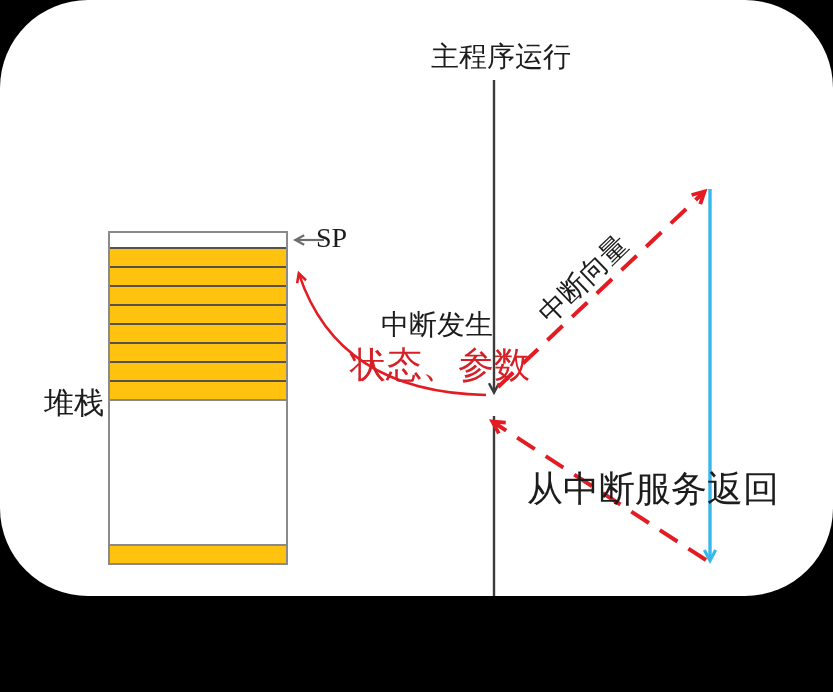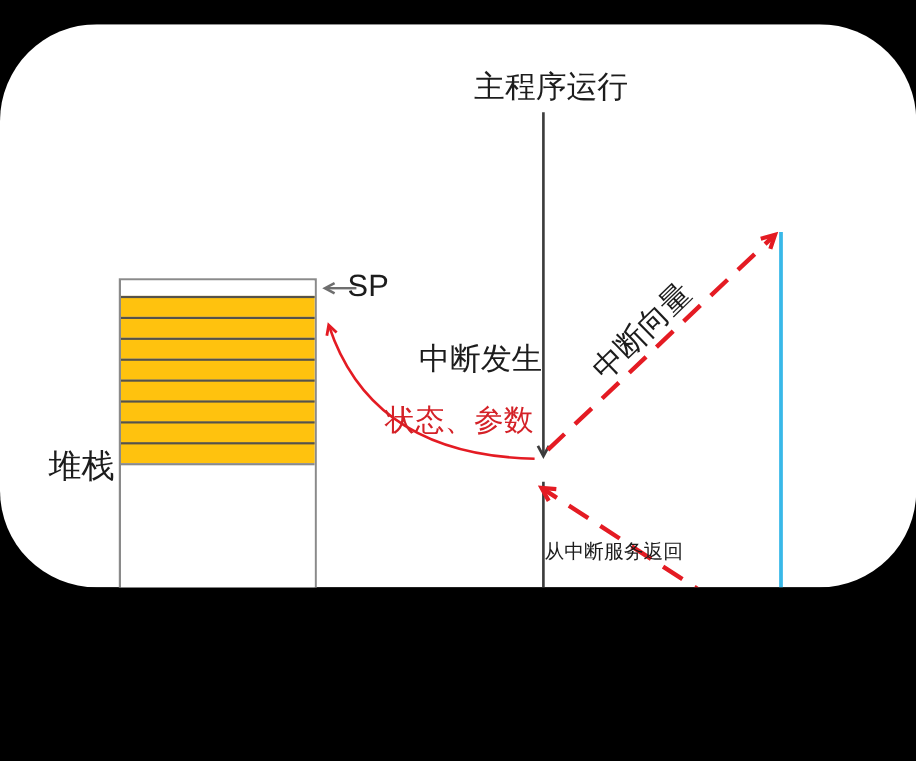--- a/index.html
+++ b/index.html
@@ -1,22 +1,21 @@
 <!DOCTYPE html>
 <html style="--background: #000000; --panel: #ffffff; --flow-line: #3c3c3c; --interrupt-red: #e41b23; --service-blue: #38b8e8; --stack-fill: #ffc20e; --stack-border: #8a8a8a; --row-divider: #55524a; --text: #1c1c1c; --saved-text: #d42127; --pointer-arrow: #6e6e6e;"><head>
 <meta charset="utf-8">
 <style>
   html, body { margin: 0; padding: 0; background: #000; }
   .canvas {
     position: relative;
-    width: 833px; height: 512px;
+    width: 833px; height: 596px;
     background: var(--background, #000);
     overflow: hidden;
-    font-family: Liberation Sans, sans-serif;
-    margin-top: 22px;
+    font-family: Liberation Serif, serif;
   }
   .panel {
     position: absolute; inset: 0;
     background: var(--panel, #fff);
     border-radius: 88px;
   }
   svg.overlay { position: absolute; left: 0; top: 0; }
 
   .flow-line   { stroke: var(--flow-line); stroke-width: 2.4; fill: none; }
   .red-dash    { stroke: var(--interrupt-red); stroke-width: 4; fill: none; stroke-dasharray: 21 13; }
@@ -29,21 +28,21 @@
   .mk-gray-p   { stroke: var(--pointer-arrow); }
 
   .lbl {
     position: absolute;
     color: var(--text, #1c1c1c);
     font-size: 28px;
     line-height: 1.1;
     white-space: nowrap;
   }
   .lbl.big { font-size: 30px; }
-  .lbl.red { color: var(--saved-text); font-size: 27px; }
+  .lbl.red { color: var(--saved-text); font-size: 36px; }
   .lbl.rotated {
     width: 150px; text-align: center;
     transform: rotate(-44deg);
   }
 
   .stack-box {
     position: absolute;
     left: 108px; top: 231px;
     width: 180px; height: 334px;
     border: 2px solid var(--stack-border);
@@ -90,25 +89,25 @@
     <path class="red-dash" d="M706 560 L493 422" marker-end="url(#mk-red)"></path>
     <path class="red-curve" d="M486 395 Q338 392 299 274" marker-end="url(#mk-red-sm)"></path>
     <path class="sp-line" d="M324 240 L296 240" marker-end="url(#mk-gray)"></path>
   </svg>
 
   <div class="lbl" style="left:430px; top:42px; width:142px; text-align:center;">主程序运行</div>
 
 
   <div class="lbl rotated" style="left:509px; top:264px;">中断向量</div>
 
-  <div class="lbl" style="left:381px; top:289px;">中断发生</div>
+  <div class="lbl" style="left:381px; top:310px;">中断发生</div>
 
   <div class="lbl red" style="left:350px; top:346px;">状态、参数</div>
 
-  <div class="lbl" style="left:495px; top:470px; font-size:18px;">从中断服务返回</div>
+  <div class="lbl" style="left:495px; top:470px; font-size:36px;padding-left:32px;">从中断服务返回</div>
 
   <div class="lbl big" style="left:44px; top:386px;">堆栈</div>
 
   <div class="lbl" style="left:316px; top:223px;">SP</div>
 
   <div class="stack-box">
       <div class="stack-row empty"></div>
       <div class="stack-row filled"></div>
       <div class="stack-row filled"></div>
       <div class="stack-row filled"></div>

